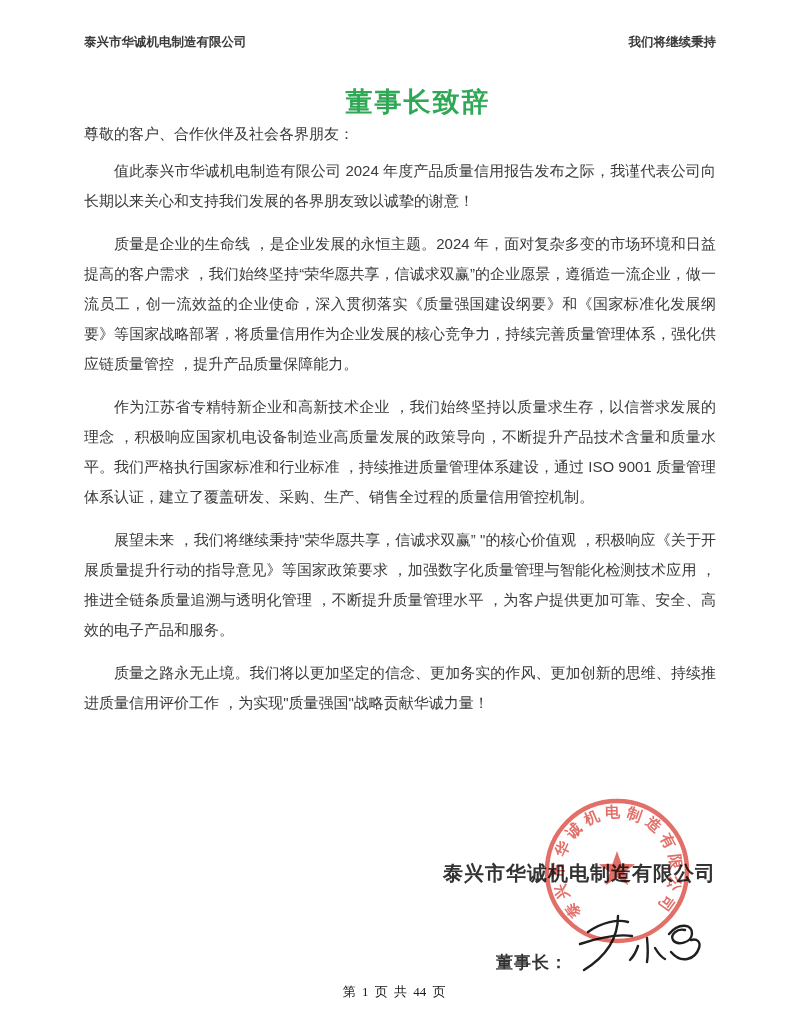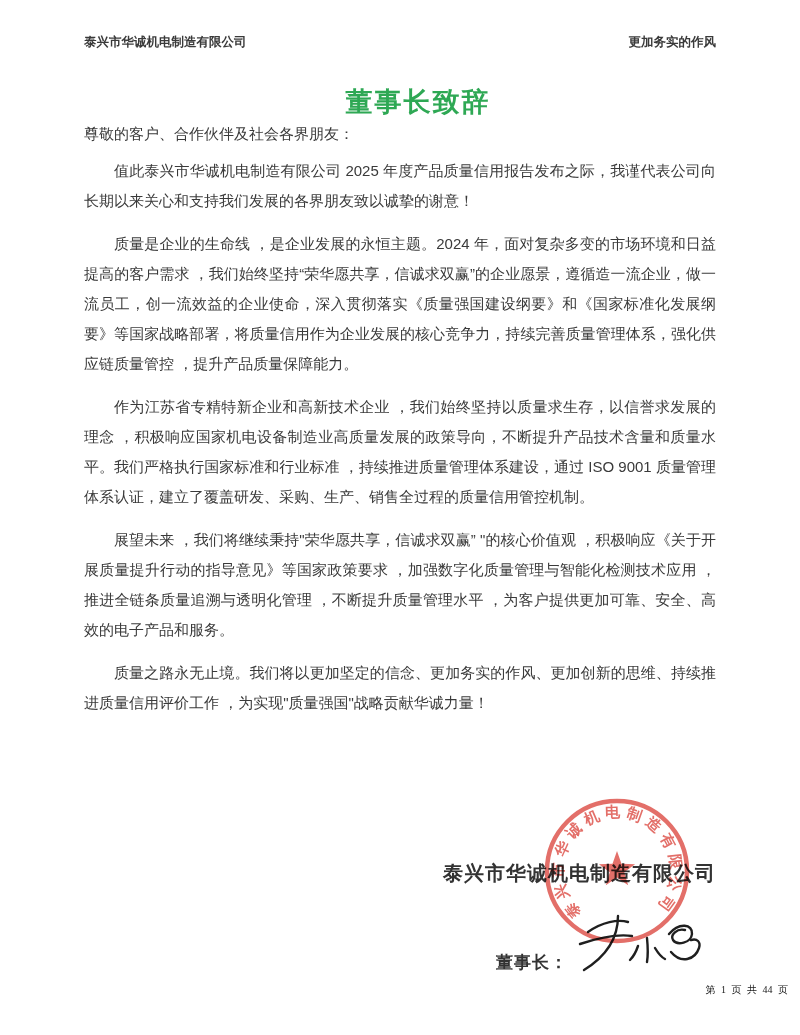--- a/index.html
+++ b/index.html
@@ -49,40 +49,40 @@
     position:absolute;left:542px;top:796px;
     opacity:.8;mix-blend-mode:multiply;z-index:4;
     pointer-events:none;
   }
   .seal .ring{fill:none;stroke:#dc4b43;stroke-width:4.5;}
   .seal .star{fill:#dc4b43;}
   .seal .ringtext{fill:#dc4b43;font-size:15px;letter-spacing:5px;
     font-family:"Liberation Sans",sans-serif;font-weight:bold;}
   .footer{
     position:absolute;top:983px;left:0;width:788px;
-    text-align:right;
+    text-align:center;
     font-family:"Liberation Serif","DejaVu Serif",serif;
-    font-size:10px;color:#1a1a1a;word-spacing:3px;
+    font-size:13px;color:#1a1a1a;word-spacing:3px;
   }
 </style>
 </head>
 <body>
 
 <div class="page">
 
   <header class="hdr">
     <span>泰兴市华诚机电制造有限公司</span>
-    <span>更加务实的作风</span>
+    <span>我们将继续秉持</span>
   </header>
 
   <h1 class="title">董事长致辞</h1>
 
   <main class="body">
     <p class="greeting">尊敬的客户、合作伙伴及社会各界朋友：</p>
-    <p class="para">值此泰兴市华诚机电制造有限公司 2025 年度产品质量信用报告发布之际，我谨代表公司向长期以来关心和支持我们发展的各界朋友致以诚挚的谢意！</p>
+    <p class="para">值此泰兴市华诚机电制造有限公司 2024 年度产品质量信用报告发布之际，我谨代表公司向长期以来关心和支持我们发展的各界朋友致以诚挚的谢意！</p>
     <p class="para">质量是企业的生命线 ，是企业发展的永恒主题。2024 年，面对复杂多变的市场环境和日益提高的客户需求 ，我们始终坚持“荣华愿共享，信诚求双赢”的企业愿景，遵循造一流企业，做一流员工，创一流效益的企业使命，深入贯彻落实《质量强国建设纲要》和《国家标准化发展纲要》等国家战略部署，将质量信用作为企业发展的核心竞争力，持续完善质量管理体系，强化供应链质量管控 ，提升产品质量保障能力。</p>
     <p class="para">作为江苏省专精特新企业和高新技术企业 ，我们始终坚持以质量求生存，以信誉求发展的理念 ，积极响应国家机电设备制造业高质量发展的政策导向，不断提升产品技术含量和质量水平。我们严格执行国家标准和行业标准 ，持续推进质量管理体系建设，通过 ISO 9001 质量管理体系认证，建立了覆盖研发、采购、生产、销售全过程的质量信用管控机制。</p>
     <p class="para">展望未来 ，我们将继续秉持"荣华愿共享，信诚求双赢” "的核心价值观 ，积极响应《关于开展质量提升行动的指导意见》等国家政策要求 ，加强数字化质量管理与智能化检测技术应用 ，推进全链条质量追溯与透明化管理 ，不断提升质量管理水平 ，为客户提供更加可靠、安全、高效的电子产品和服务。</p>
     <p class="para">质量之路永无止境。我们将以更加坚定的信念、更加务实的作风、更加创新的思维、持续推进质量信用评价工作 ，为实现"质量强国"战略贡献华诚力量！</p>
   </main>
 
   <div class="sig-company">泰兴市华诚机电制造有限公司</div>
 
   <div class="sig-row">
     <span class="sig-role">董事长：</span>

